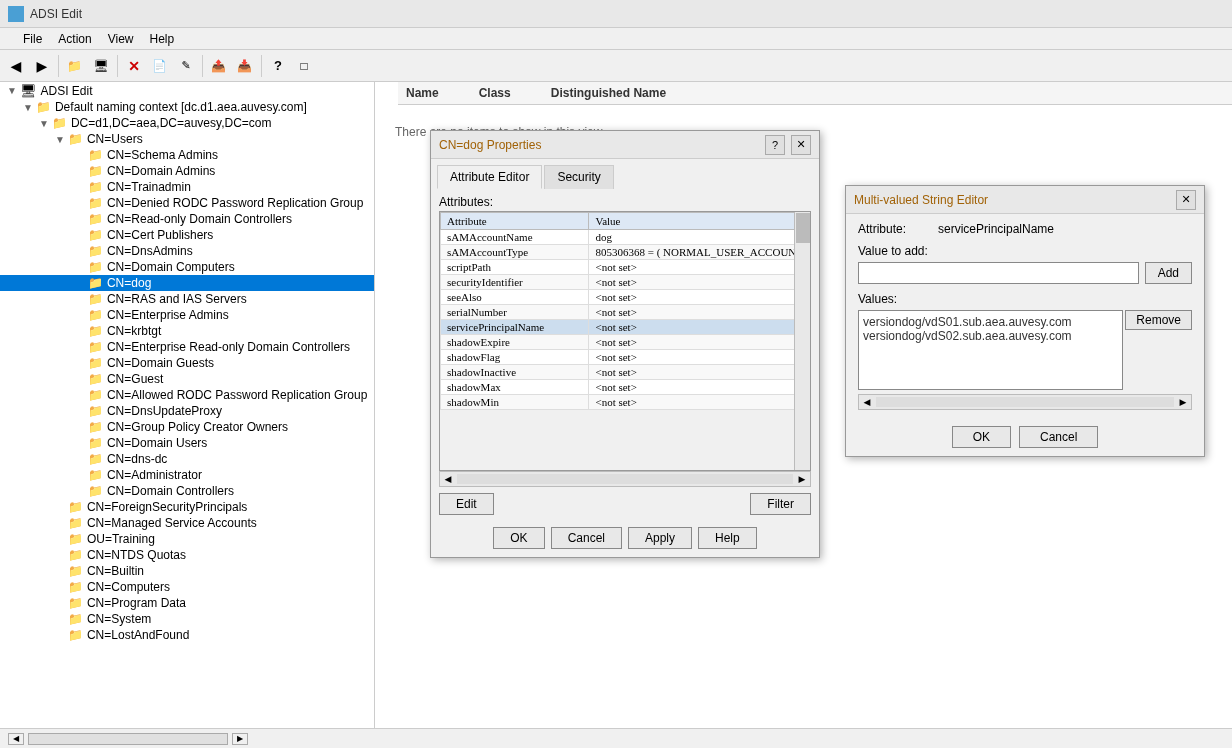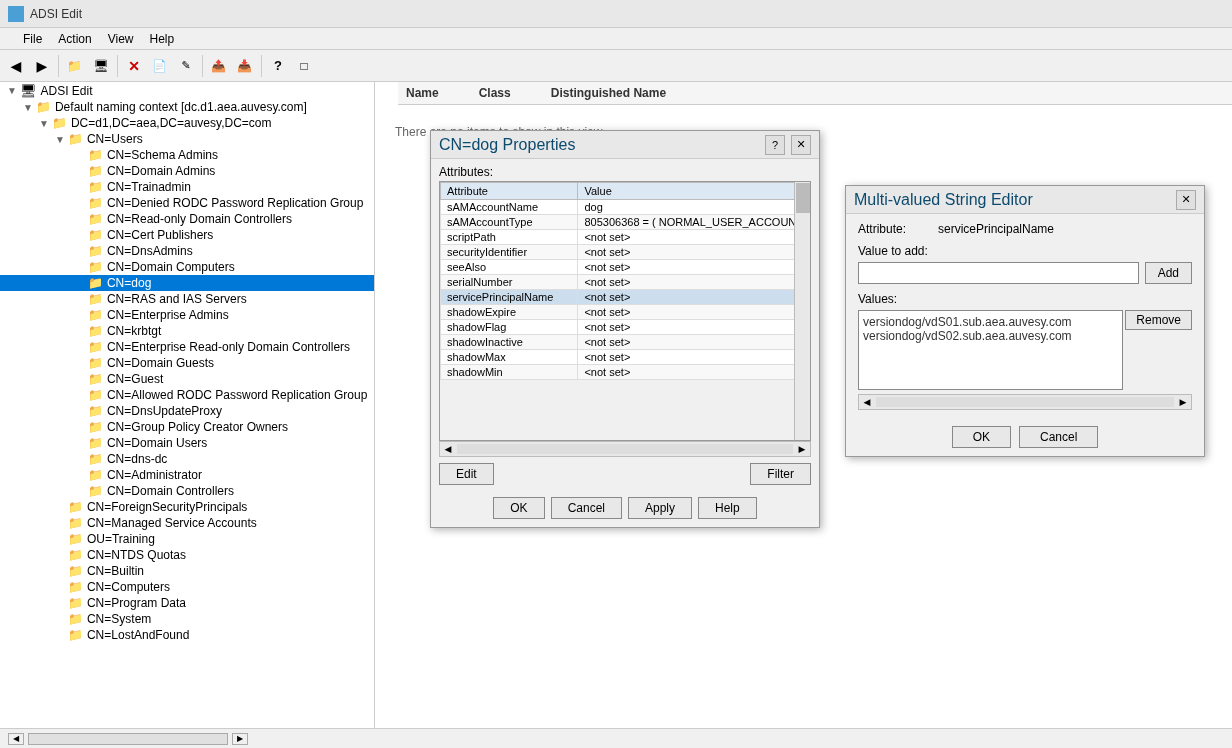--- a/index.html
+++ b/index.html
@@ -150,21 +150,21 @@
     }
     .dialog-title-bar {
       background: #e8e8e8;
       height: 28px;
       display: flex;
       align-items: center;
       justify-content: space-between;
       padding: 0 8px;
       border-bottom: 1px solid #ccc;
     }
-    .dialog-title-text { font-size: 16px; color: #0c4a6e; }
+    .dialog-title-text { font-size: 12px; color: #a16207; }
     .dialog-close-btn {
       width: 20px; height: 20px;
       border: 1px solid #aaa;
       background: #e0e0e0;
       cursor: pointer;
       display: flex; align-items: center; justify-content: center;
       font-size: 11px;
     }
     .dialog-help-btn {
       width: 20px; height: 20px;
@@ -204,20 +204,21 @@
       margin: 0 8px;
       border: 1px solid #999;
       height: 260px;
       overflow: hidden;
       position: relative;
     }
     .attrs-table {
       width: 100%;
       border-collapse: collapse;
       font-size: 11px;
+      font-family: Liberation Serif, serif;
     }
     .attrs-table thead tr { background: #dde8f5; }
     .attrs-table thead th {
       border: 1px solid #bbb;
       padding: 2px 6px;
       text-align: left;
       font-weight: normal;
     }
     .attrs-table tbody tr { background: white; }
     .attrs-table tbody tr:nth-child(even) { background: #f8f8f8; }
@@ -587,20 +588,24 @@
 
 <div class="dialog-properties">
   <div class="dialog-title-bar">
     <span class="dialog-title-text">CN=dog Properties</span>
     <div class="dialog-btns">
       <div class="dialog-help-btn">?</div>
       <div class="dialog-close-btn">✕</div>
     </div>
   </div>
 
+  <div class="tabs">
+    <div class="tab active">Attribute Editor</div>
+    <div class="tab">Security</div>
+  </div>
 
   <div class="attrs-label">Attributes:</div>
 
   <div class="attrs-table-wrap">
     <table class="attrs-table">
       <thead>
         <tr>
           <th style="width:55%">Attribute</th>
           <th style="width:45%">Value</th>
         </tr>

